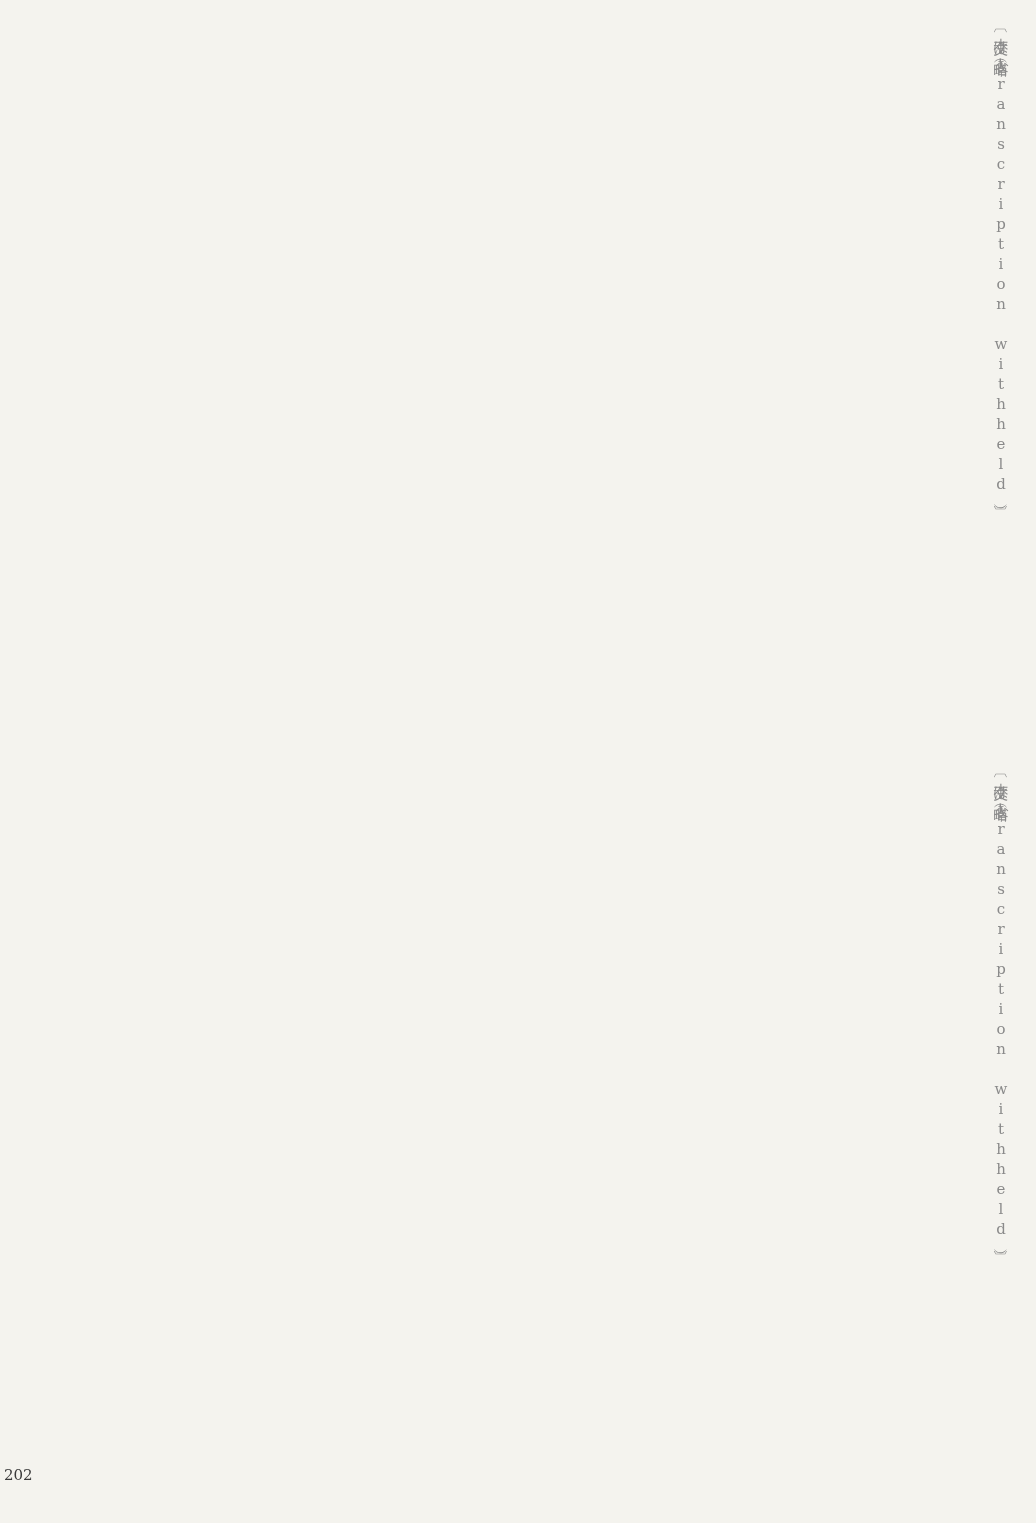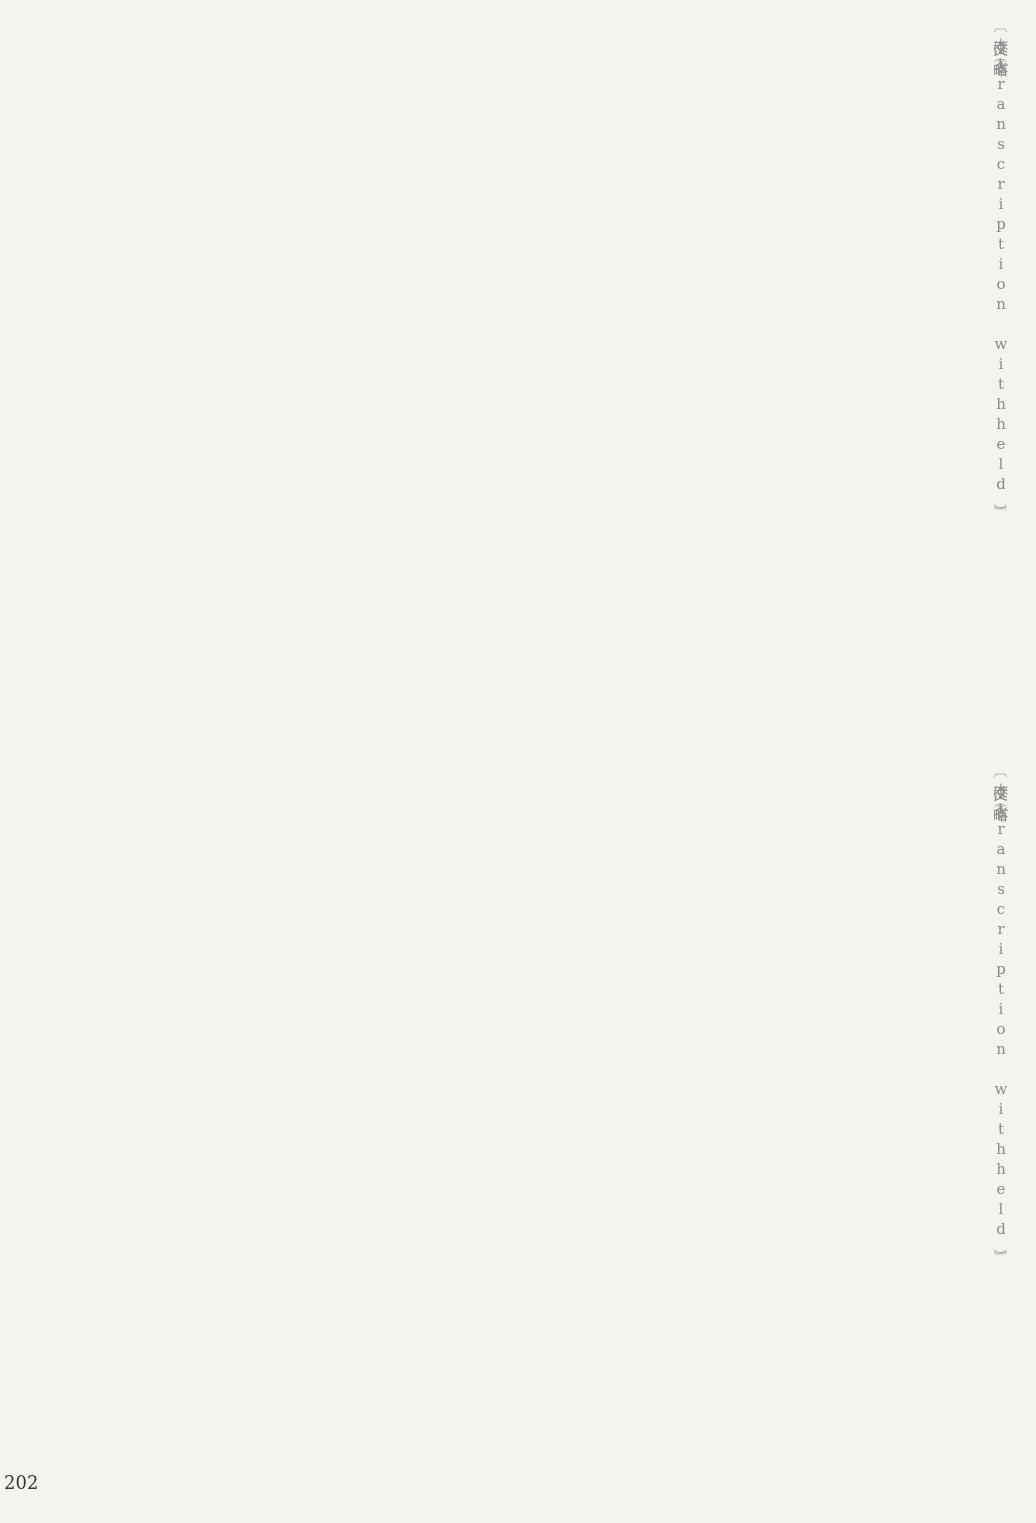--- a/index.html
+++ b/index.html
@@ -23,22 +23,22 @@
     display: flex; flex-direction: column; 
     font-size: 15px; line-height: 2.1;
     color: #9a9a9a;
     overflow: hidden;
   }
   .redacted-note {
     color: #8a8a8a;
     letter-spacing: 2px;
   }
   .page-number {
-    position: absolute; left: 4px; bottom: 30px;
-    font-size: 18px; color: #3a3a3a;
+    position: absolute; left: 4px; bottom: 39px;
+    font-size: 15px; color: #3a3a3a;
     writing-mode: horizontal-tb;
   }
 </style>
 </head>
 <body>
 
 <div class="page">
 
   <div class="half">
     <span class="redacted-note">〔本文は省略（transcription withheld）〕</span>

